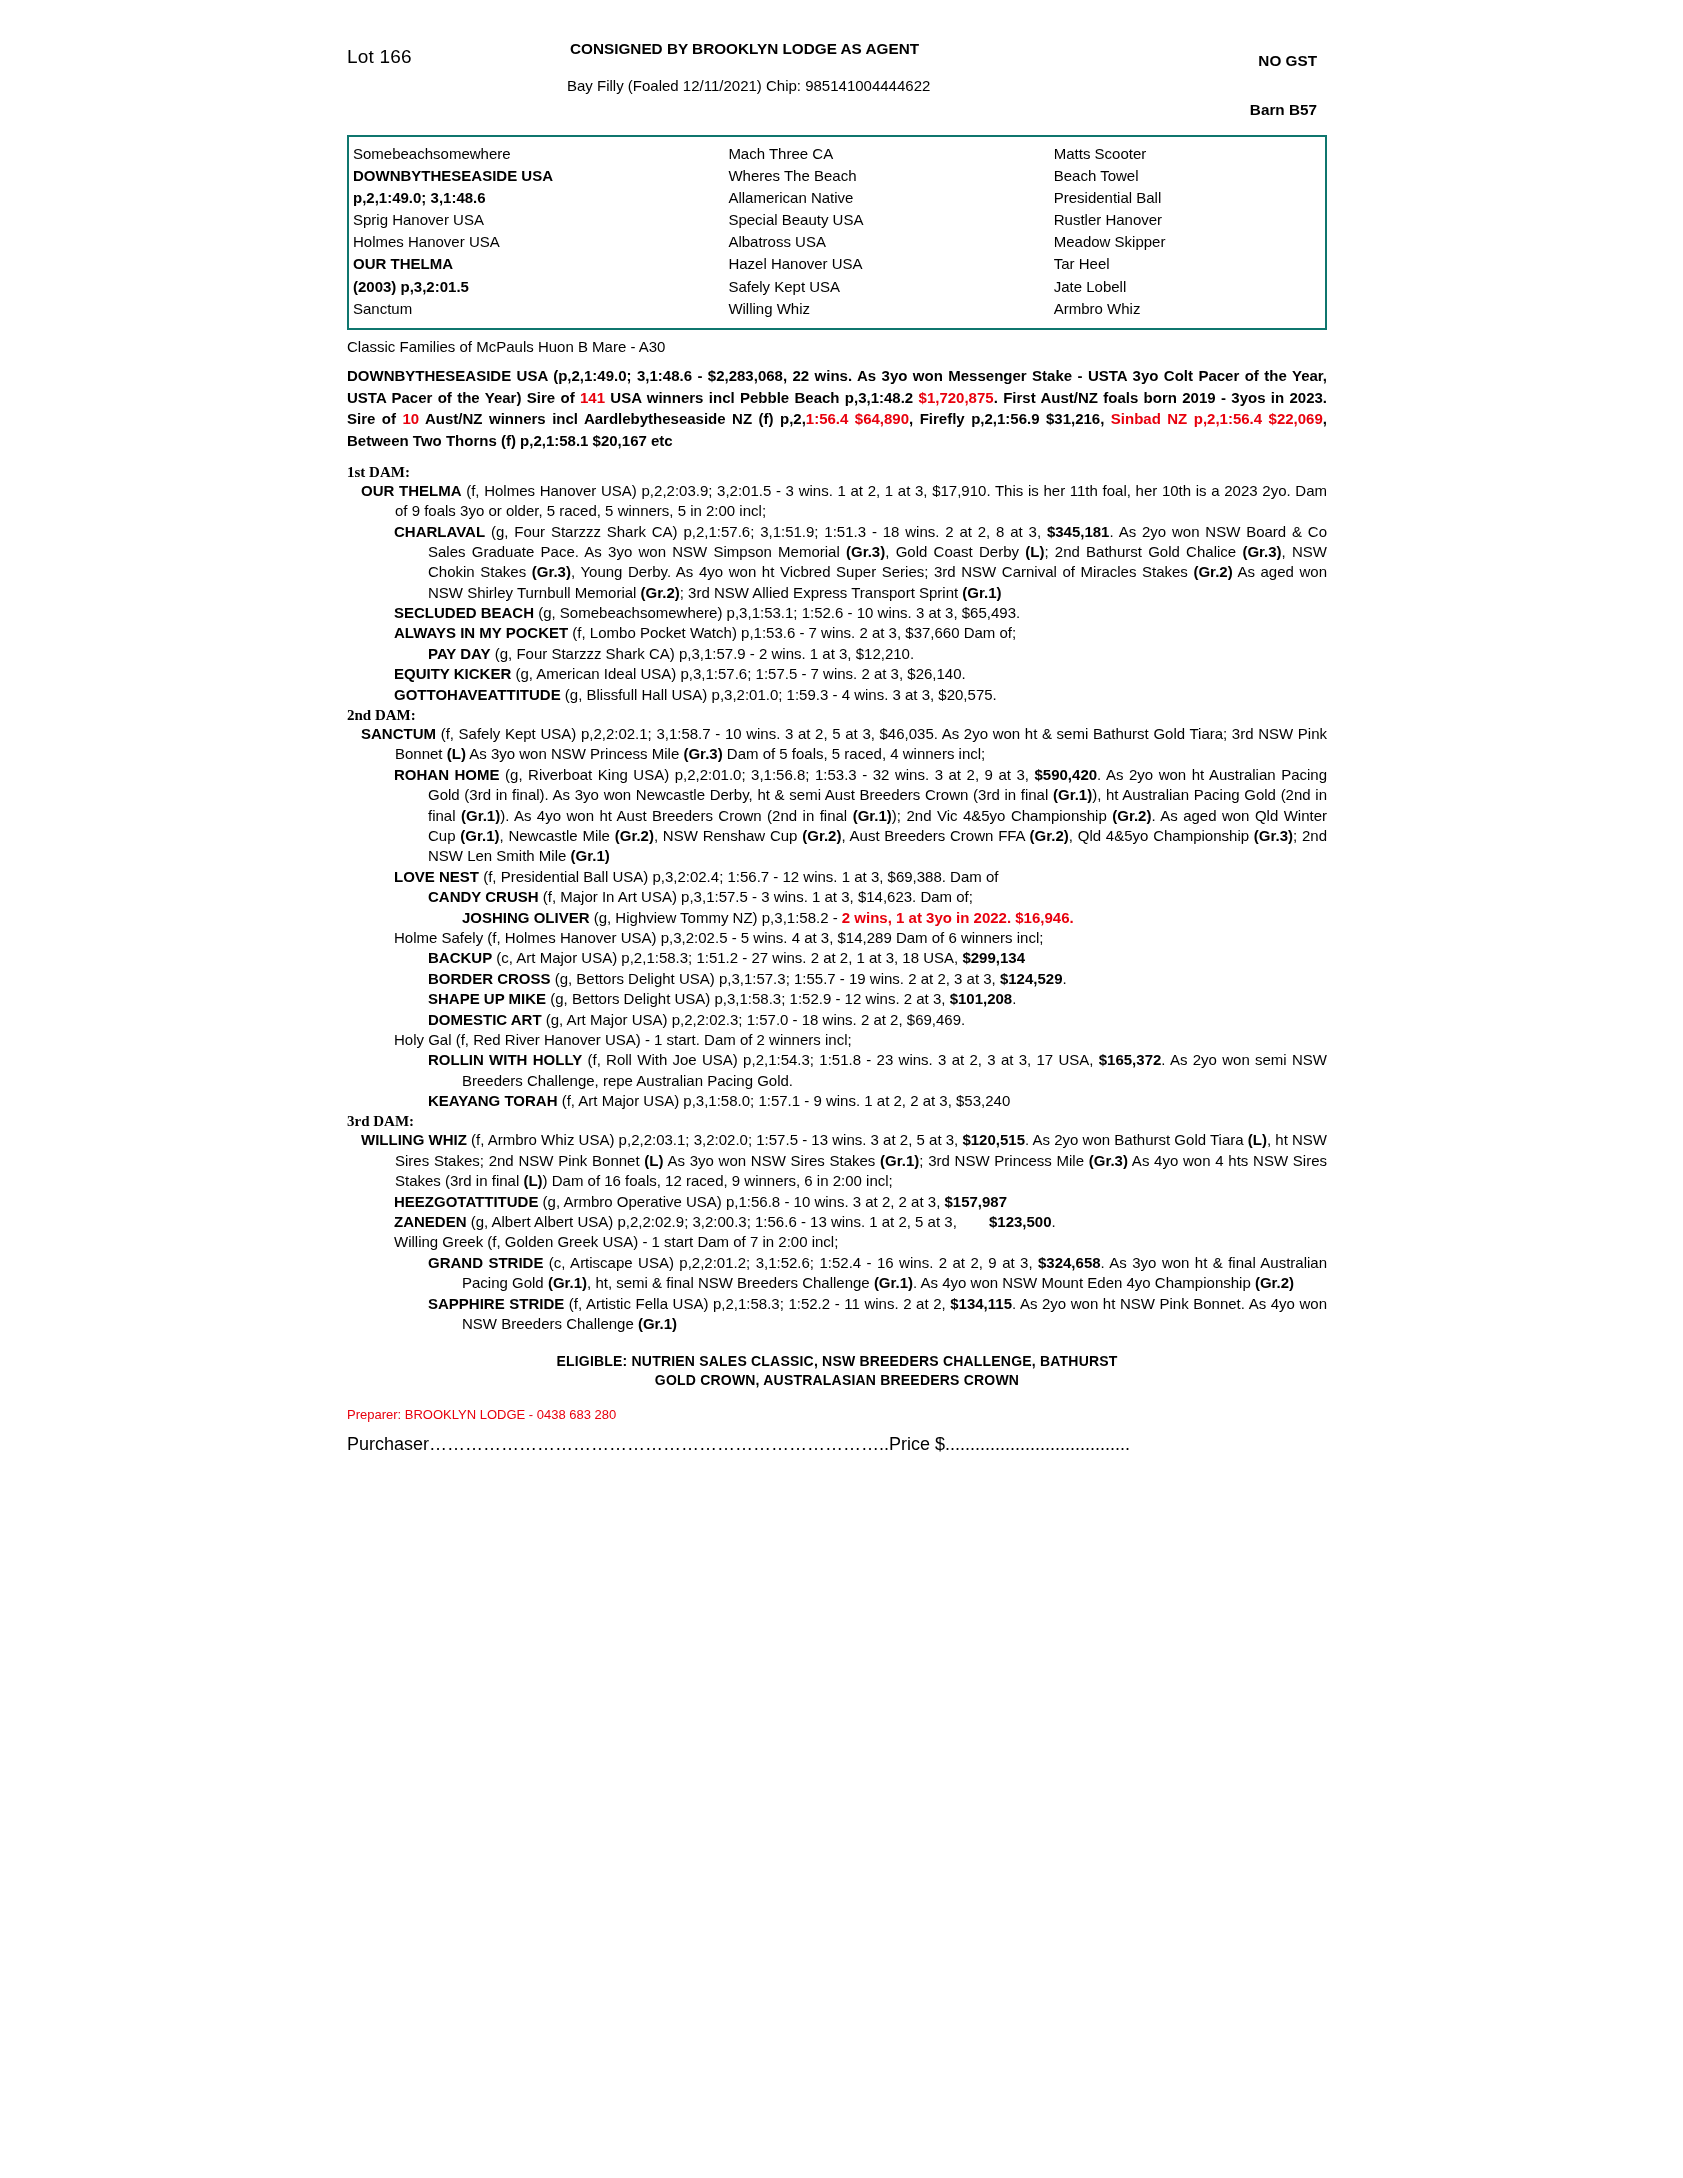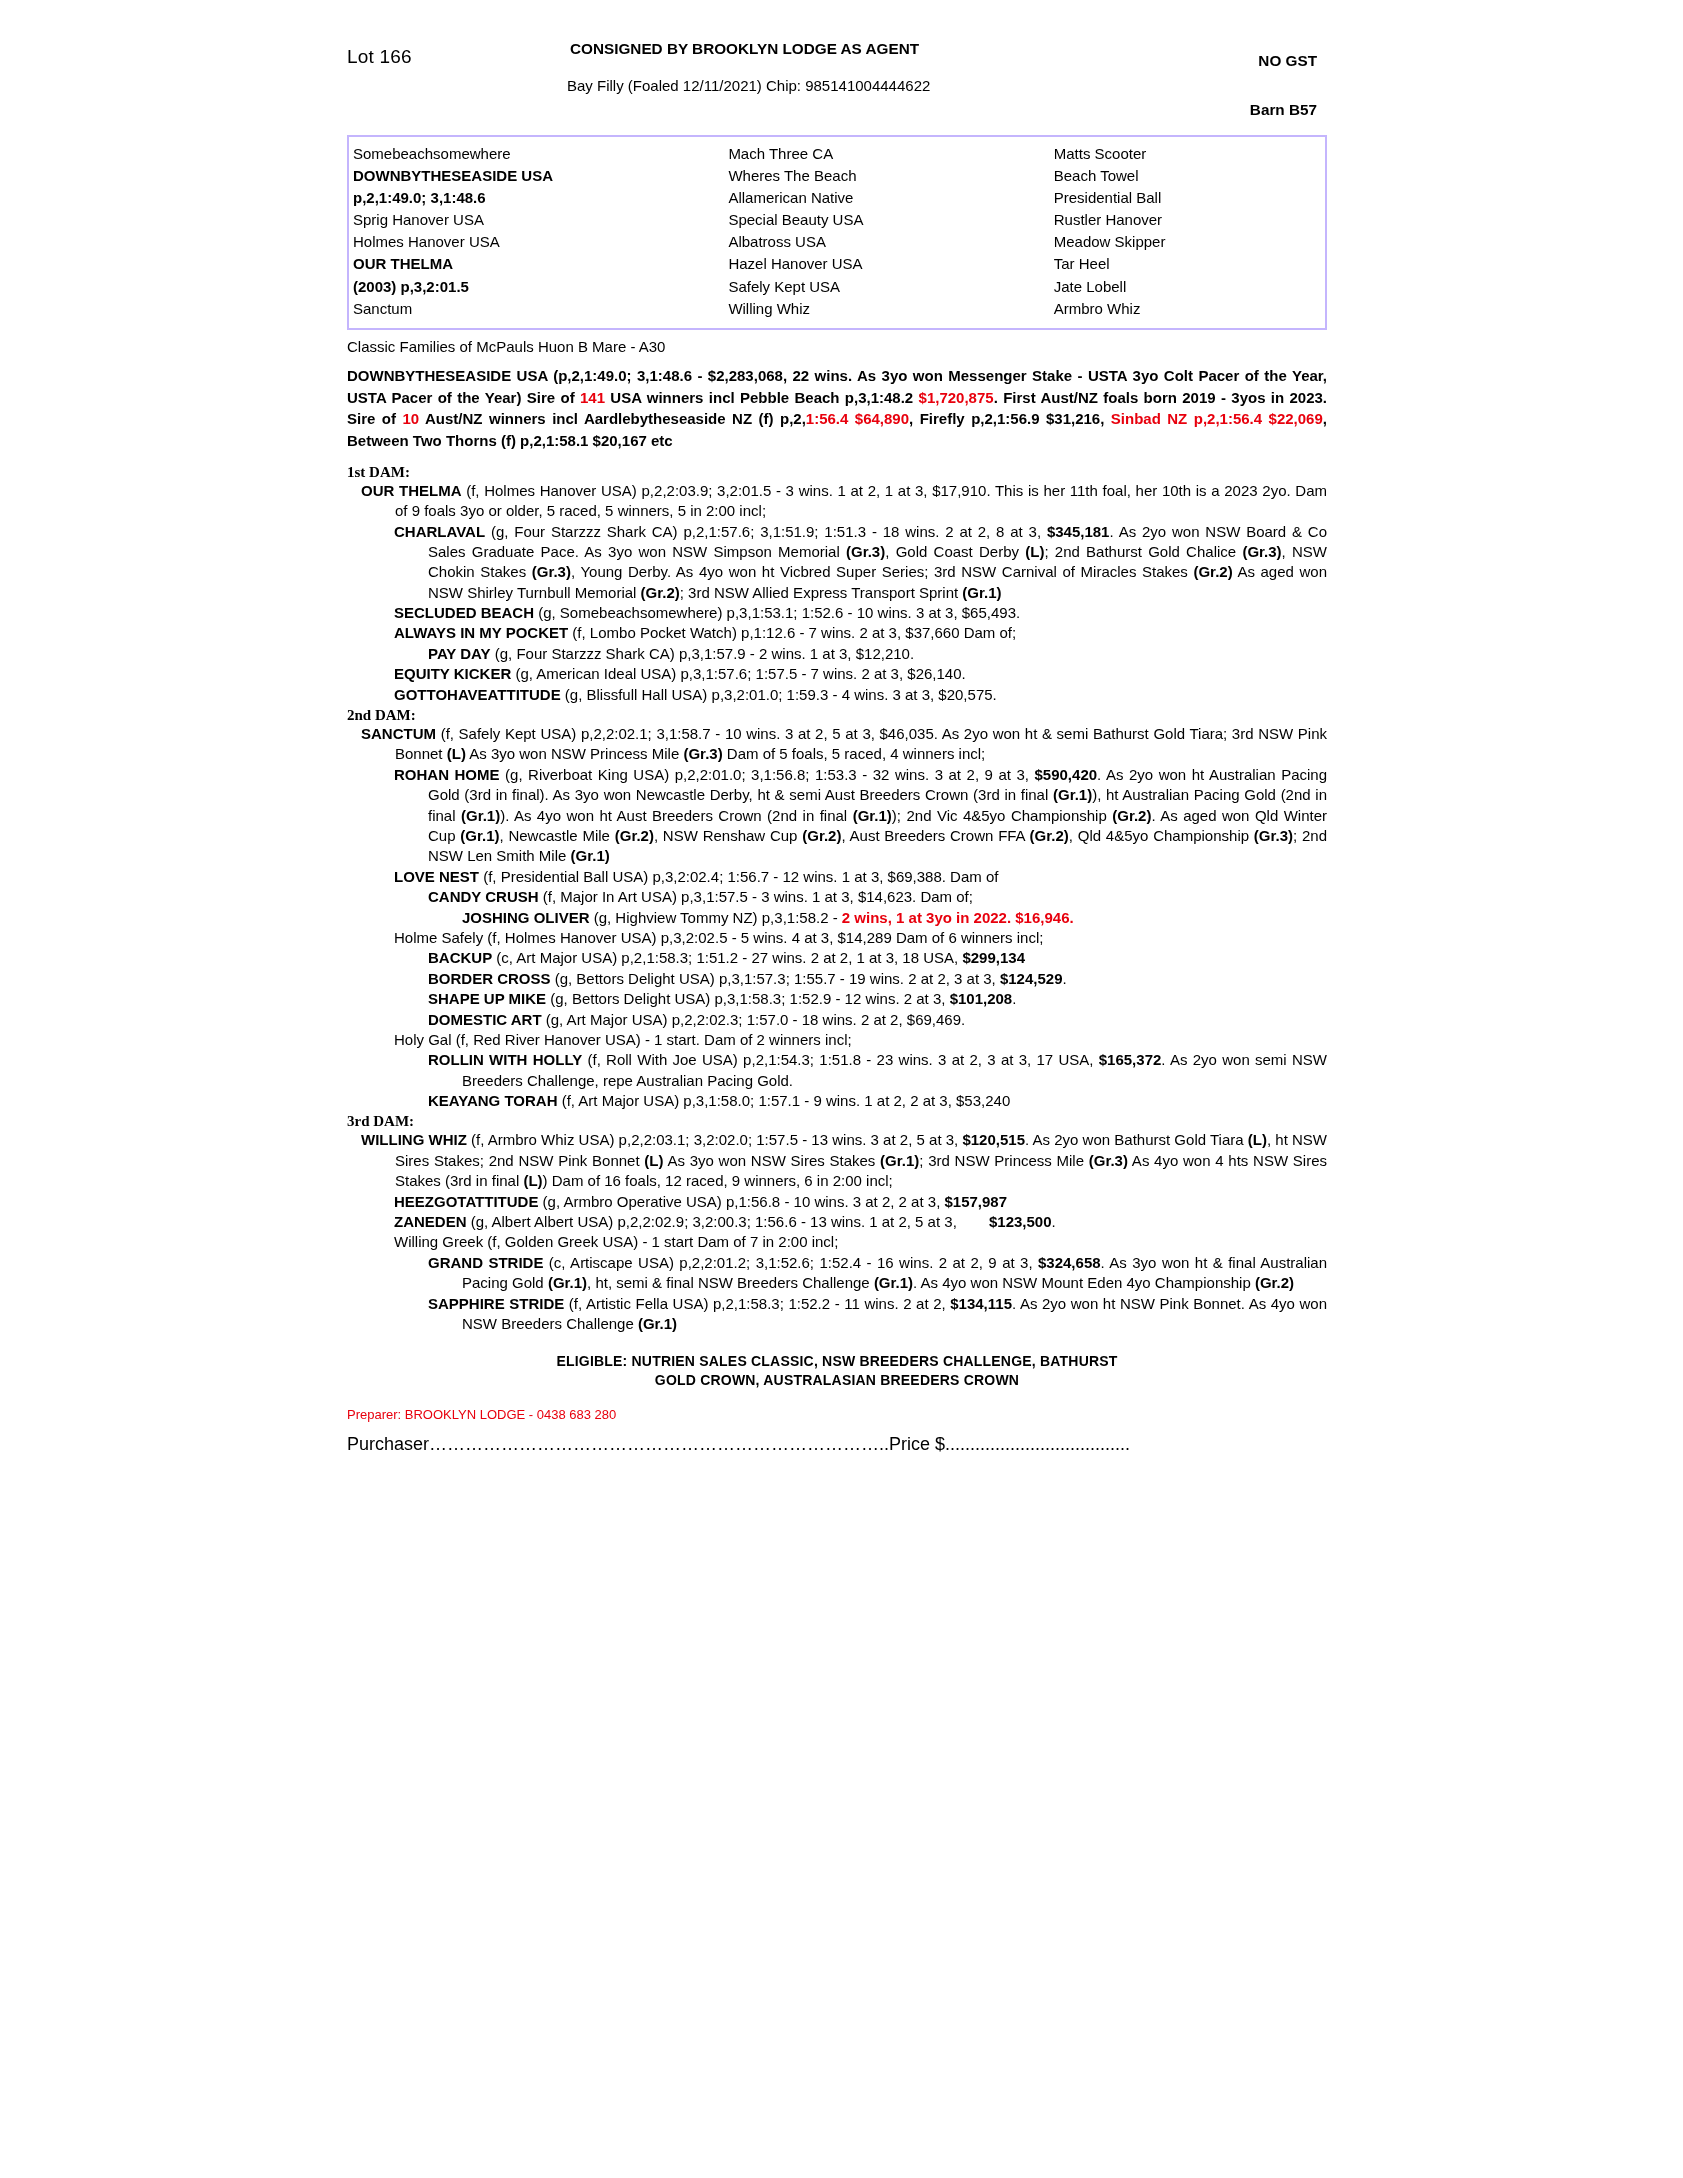--- a/index.html
+++ b/index.html
@@ -61,21 +61,21 @@
   .barn {
     position: absolute;
     right: 10px;
     top: 61px;
     font-size: 15.3px;
     font-weight: bold;
   }
 
   
   .ped-wrap {
-    border: 2px solid #c4b5fd;
+    border: 2px solid #0f766e;
     margin-top: 6px;
     padding: 6px 0 8px 0;
   }
   table.ped {
     width: 100%;
     border-collapse: collapse;
     font-size: 15px;
   }
   table.ped td {
     padding: 1px 4px;
@@ -204,21 +204,21 @@
 
     <div class="classic-line">Classic Families of McPauls Huon B Mare - A30</div>
 
     <div class="sire-block" id="sire-block"><span>DOWNBYTHESEASIDE USA (p,2,1:49.0; 3,1:48.6 - $2,283,068, 22 wins. As 3yo won Messenger Stake - USTA 3yo Colt Pacer of the Year, USTA Pacer of the Year) Sire of </span><span style="color: rgb(232, 0, 13);">141</span><span> USA winners incl Pebble Beach p,3,1:48.2 </span><span style="color: rgb(232, 0, 13);">$1,720,875</span><span>. First Aust/NZ foals born 2019 - 3yos in 2023. Sire of </span><span style="color: rgb(232, 0, 13);">10</span><span> Aust/NZ winners incl Aardlebytheseaside NZ (f) p,2,</span><span style="color: rgb(232, 0, 13);">1:56.4  $64,890</span><span>, Firefly p,2,1:56.9 $31,216, </span><span style="color: rgb(232, 0, 13);">Sinbad NZ p,2,1:56.4 $22,069</span><span>, Between Two Thorns (f) p,2,1:58.1 $20,167 etc</span></div>
 
     <div id="sections">
         <div class="dam-head">1st DAM:</div>
         <div class="entry lvl1"><span style="font-weight: bold;">OUR THELMA</span><span> (f, Holmes Hanover USA) p,2,2:03.9; 3,2:01.5 - 3 wins. 1 at 2, 1 at 3, $17,910. This is her 11th foal, her 10th is a 2023 2yo. Dam of 9 foals 3yo or older, 5 raced, 5 winners, 5 in 2:00 incl;</span></div>
         <div class="entry lvl2"><span style="font-weight: bold;">CHARLAVAL</span><span> (g, Four Starzzz Shark CA) p,2,1:57.6; 3,1:51.9; 1:51.3 - 18 wins. 2 at 2, 8 at 3, </span><span style="font-weight: bold;">$345,181</span><span>. As 2yo won NSW Board &amp; Co Sales Graduate Pace. As 3yo won NSW Simpson Memorial </span><span style="font-weight: bold;">(Gr.3)</span><span>, Gold Coast Derby </span><span style="font-weight: bold;">(L)</span><span>; 2nd Bathurst Gold Chalice </span><span style="font-weight: bold;">(Gr.3)</span><span>, NSW Chokin Stakes </span><span style="font-weight: bold;">(Gr.3)</span><span>, Young Derby. As 4yo won ht Vicbred Super Series; 3rd NSW Carnival of Miracles Stakes </span><span style="font-weight: bold;">(Gr.2)</span><span> As aged won NSW Shirley Turnbull Memorial </span><span style="font-weight: bold;">(Gr.2)</span><span>; 3rd NSW Allied Express Transport Sprint </span><span style="font-weight: bold;">(Gr.1)</span></div>
         <div class="entry lvl2"><span style="font-weight: bold;">SECLUDED BEACH</span><span> (g, Somebeachsomewhere) p,3,1:53.1; 1:52.6 - 10 wins. 3 at 3, $65,493.</span></div>
-        <div class="entry lvl2"><span style="font-weight: bold;">ALWAYS IN MY POCKET</span><span> (f, Lombo Pocket Watch) p,1:12.6 - 7 wins. 2 at 3, $37,660 Dam of;</span></div>
+        <div class="entry lvl2"><span style="font-weight: bold;">ALWAYS IN MY POCKET</span><span> (f, Lombo Pocket Watch) p,1:53.6 - 7 wins. 2 at 3, $37,660 Dam of;</span></div>
         <div class="entry lvl3"><span style="font-weight: bold;">PAY DAY</span><span> (g, Four Starzzz Shark CA) p,3,1:57.9 - 2 wins. 1 at 3, $12,210.</span></div>
         <div class="entry lvl2"><span style="font-weight: bold;">EQUITY KICKER</span><span> (g, American Ideal USA) p,3,1:57.6; 1:57.5 - 7 wins. 2 at 3, $26,140.</span></div>
         <div class="entry lvl2"><span style="font-weight: bold;">GOTTOHAVEATTITUDE</span><span> (g, Blissfull Hall USA) p,3,2:01.0; 1:59.3 - 4 wins. 3 at 3, $20,575.</span></div>
         <div class="dam-head">2nd DAM:</div>
         <div class="entry lvl1"><span style="font-weight: bold;">SANCTUM</span><span> (f, Safely Kept USA) p,2,2:02.1; 3,1:58.7 - 10 wins. 3 at 2, 5 at 3, $46,035. As 2yo won ht &amp; semi Bathurst Gold Tiara; 3rd NSW Pink Bonnet </span><span style="font-weight: bold;">(L)</span><span> As 3yo won NSW Princess Mile </span><span style="font-weight: bold;">(Gr.3)</span><span> Dam of 5 foals, 5 raced, 4 winners incl;</span></div>
         <div class="entry lvl2"><span style="font-weight: bold;">ROHAN HOME</span><span> (g, Riverboat King USA) p,2,2:01.0; 3,1:56.8; 1:53.3 - 32 wins. 3 at 2, 9 at 3, </span><span style="font-weight: bold;">$590,420</span><span>. As 2yo won ht Australian Pacing Gold (3rd in final). As 3yo won Newcastle Derby, ht &amp; semi Aust Breeders Crown (3rd in final </span><span style="font-weight: bold;">(Gr.1)</span><span>), ht Australian Pacing Gold (2nd in final </span><span style="font-weight: bold;">(Gr.1)</span><span>). As 4yo won ht Aust Breeders Crown (2nd in final </span><span style="font-weight: bold;">(Gr.1)</span><span>); 2nd Vic 4&amp;5yo Championship </span><span style="font-weight: bold;">(Gr.2)</span><span>. As aged won Qld Winter Cup </span><span style="font-weight: bold;">(Gr.1)</span><span>, Newcastle Mile </span><span style="font-weight: bold;">(Gr.2)</span><span>, NSW Renshaw Cup </span><span style="font-weight: bold;">(Gr.2)</span><span>, Aust Breeders Crown FFA </span><span style="font-weight: bold;">(Gr.2)</span><span>, Qld 4&amp;5yo Championship </span><span style="font-weight: bold;">(Gr.3)</span><span>; 2nd NSW Len Smith Mile </span><span style="font-weight: bold;">(Gr.1)</span></div>
         <div class="entry lvl2"><span style="font-weight: bold;">LOVE NEST</span><span> (f, Presidential Ball USA) p,3,2:02.4; 1:56.7 - 12 wins. 1 at 3, $69,388. Dam of</span></div>
         <div class="entry lvl3"><span style="font-weight: bold;">CANDY CRUSH</span><span> (f, Major In Art USA) p,3,1:57.5 - 3 wins. 1 at 3, $14,623. Dam of;</span></div>
         <div class="entry lvl4"><span style="font-weight: bold;">JOSHING OLIVER</span><span> (g, Highview Tommy NZ) p,3,1:58.2 - </span><span style="color: rgb(232, 0, 13); font-weight: bold;">2 wins, 1 at 3yo in 2022. $16,946.</span></div>
         <div class="entry lvl2"><span>Holme Safely (f, Holmes Hanover USA) p,3,2:02.5 - 5 wins. 4 at 3, $14,289 Dam of 6 winners incl;</span></div>

